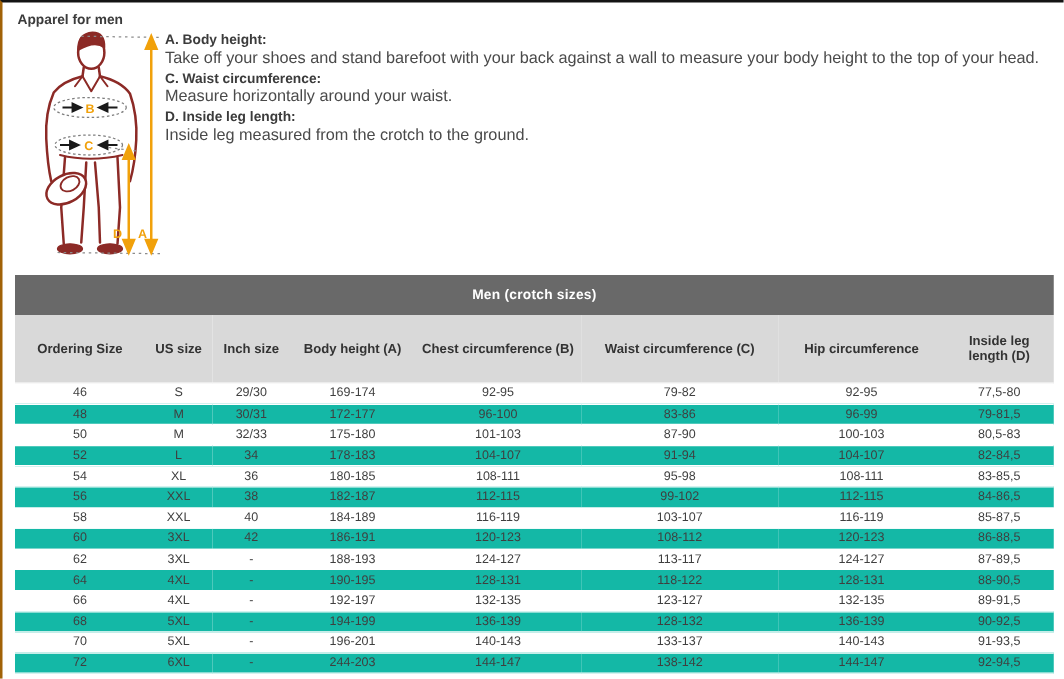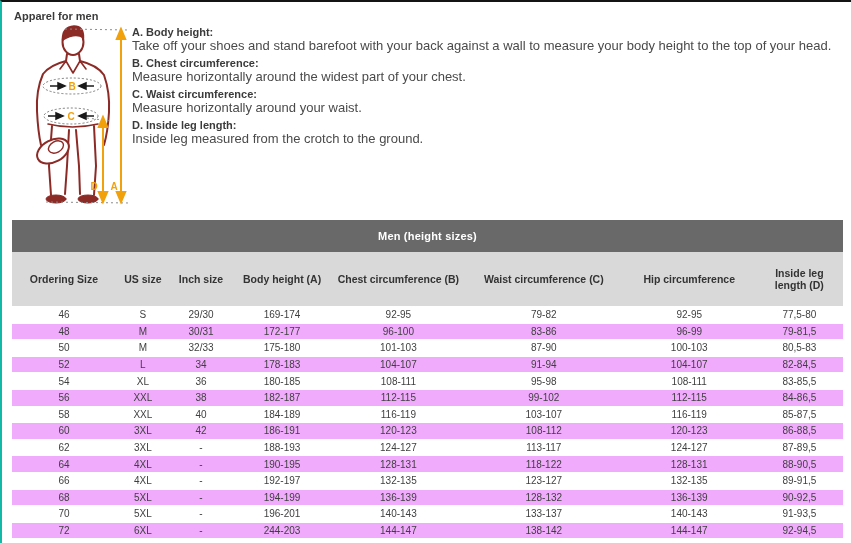--- a/index.html
+++ b/index.html
@@ -1,20 +1,20 @@
 <!DOCTYPE html>
 <html><head>
 <meta charset="utf-8">
 <style>
   * { margin:0; padding:0; box-sizing:border-box; }
   html,body { background:#fff; }
   body { font-family:"Liberation Sans","DejaVu Sans",sans-serif; }
   .screen {
     position:relative; width:851px; height:543px; background:#fff;
-    border-top:2px solid #141414; border-left:2px solid #14b8a6; overflow:hidden;
+    border-top:2px solid #141414; border-left:2px solid #a16207; overflow:hidden;
   }
   
   .top-section { position:relative; height:216px; }
   .page-title { position:absolute; left:12px; top:8px; font-size:11px; font-weight:bold; color:#3b3b3b; }
   .figure-wrap { position:absolute; left:8px; top:16px; width:127px; height:198px; }
   .measure-list { position:absolute; left:130px; top:23px; right:14px; }
   .measure-item { margin-bottom:4px; }
   .measure-label { font-size:11px; font-weight:bold; color:#3b3b3b; line-height:14px; }
   .measure-desc { font-size:13px; color:#4a4a4a; line-height:13px; margin-bottom:1px; }
   
@@ -26,21 +26,21 @@
   table { width:100%; border-collapse:collapse; table-layout:fixed; }
   thead th {
     background:#d9d9d9; color:#333; font-size:10.5px; font-weight:bold;
     height:27px; padding:15px 4px; text-align:center; vertical-align:middle;
     border-bottom:1px solid #fff; line-height:12px;
   }
   tbody td {
     font-size:10px; color:#3f3f3f; text-align:center; vertical-align:middle;
     height:16.6px; padding:0 2px; border-bottom:1px solid #fff; white-space:nowrap;
   }
-  tbody tr.stripe td { background:#f0abfc; }
+  tbody tr.stripe td { background:#14b8a6; }
 </style>
 </head>
 <body>
 
 <div class="screen">
 
   <div class="top-section">
     <div class="page-title">Apparel for men</div>
 
     <div class="figure-wrap">
@@ -113,38 +113,34 @@
           <text x="84" y="172">D</text>
           <text x="104" y="172">A</text>
         </g>
       </svg>
     </div>
 
     <div class="measure-list">
       <div class="measure-item">
         <div class="measure-label">A. Body height:</div>
         <div class="measure-desc">Take off your shoes and stand barefoot with your back against a wall to measure your body height to the top of your head.</div>
-      </div>
-      <div class="measure-item">
-        <div class="measure-label">B. Chest circumference:</div>
-        <div class="measure-desc">Measure horizontally around the widest part of your chest.</div>
       </div>
       <div class="measure-item">
         <div class="measure-label">C. Waist circumference:</div>
         <div class="measure-desc">Measure horizontally around your waist.</div>
       </div>
       <div class="measure-item">
         <div class="measure-label">D. Inside leg length:</div>
         <div class="measure-desc">Inside leg measured from the crotch to the ground.</div>
       </div>
     </div>
   </div>
 
   <div class="size-table-wrap">
-    <div class="table-title">Men (height sizes)</div>
+    <div class="table-title">Men (crotch sizes)</div>
     <table>
       <colgroup>
         <col style="width:12.5%">
           <col style="width:6.5%">
           <col style="width:7.5%">
           <col style="width:12%">
         <col style="width:16%">
           <col style="width:19%">
           <col style="width:16%">
           <col style="width:10.5%">

